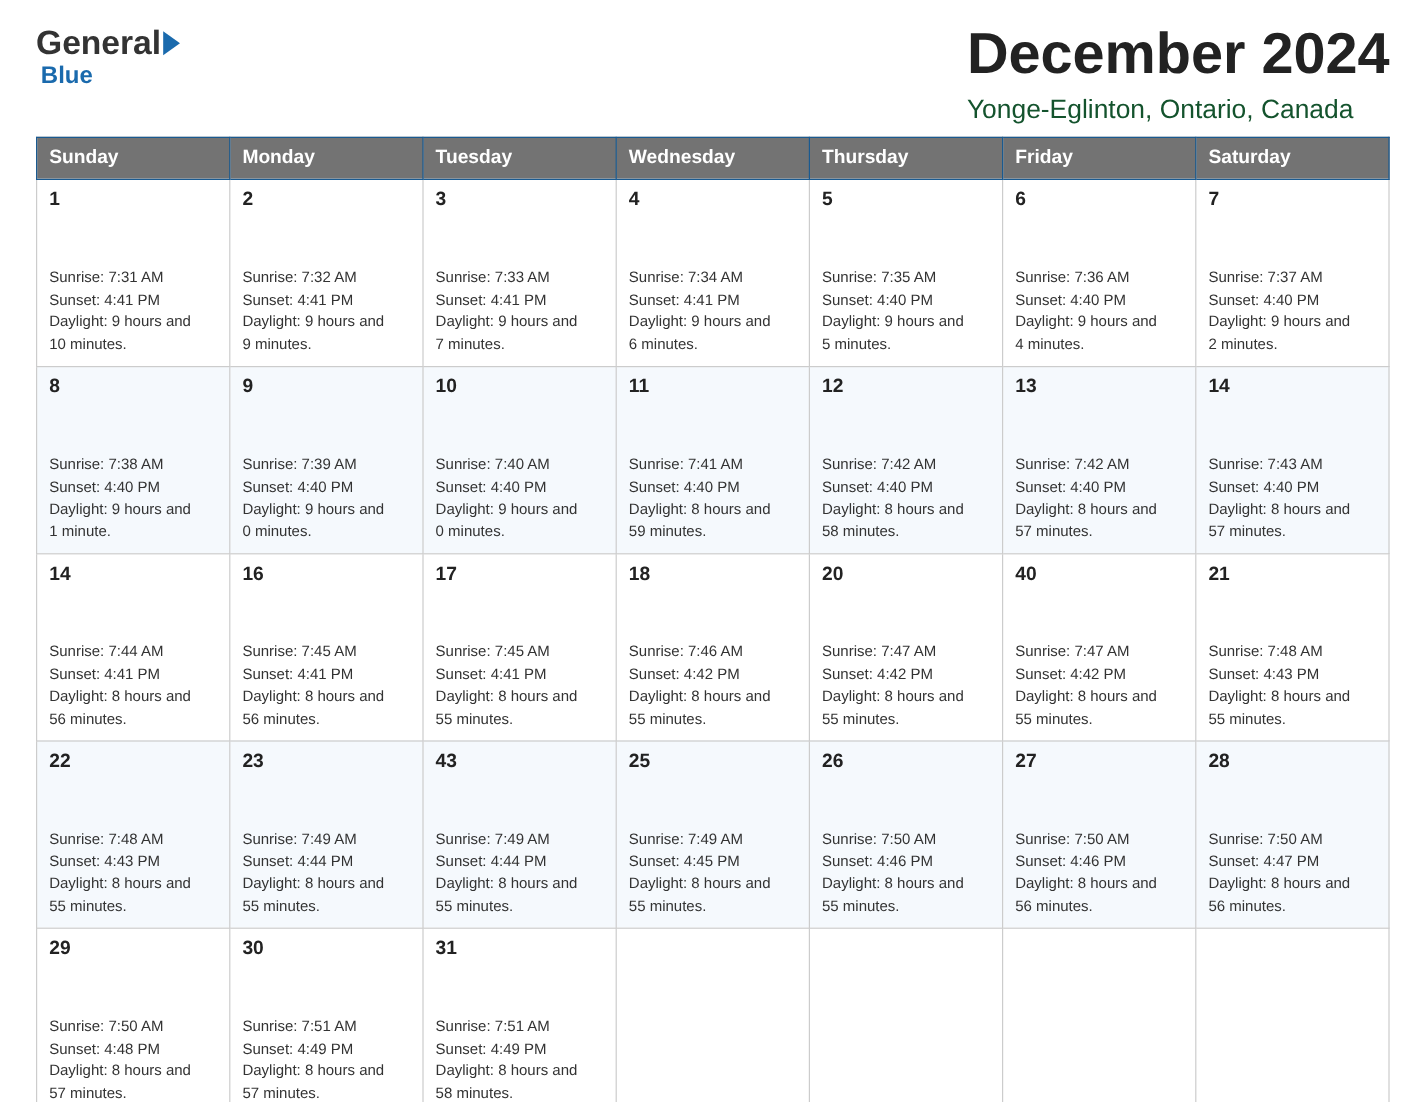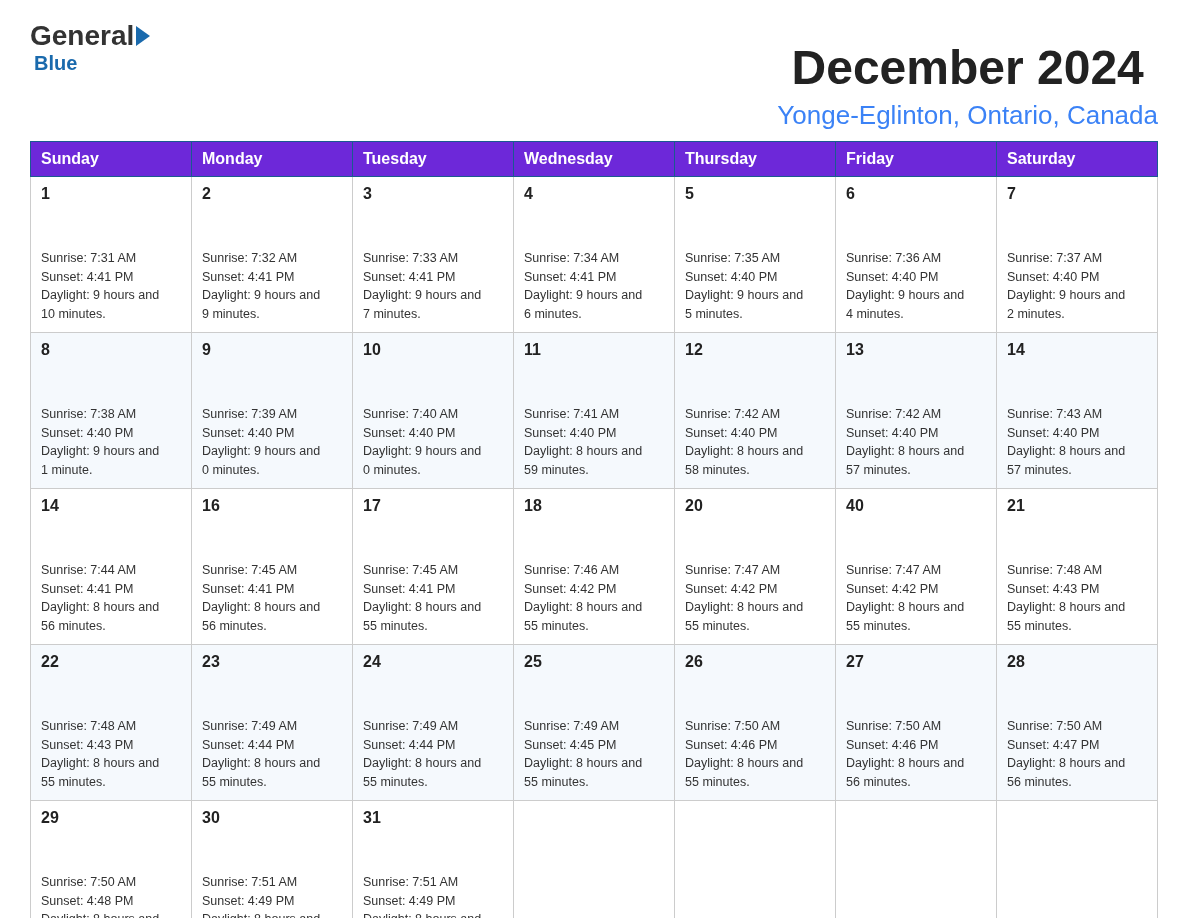--- a/index.html
+++ b/index.html
@@ -33,41 +33,40 @@
       width: 0;
       height: 0;
       border-left: 14px solid #1a6aad;
       border-top: 10px solid transparent;
       border-bottom: 10px solid transparent;
       margin: 0 2px;
       display: inline-block;
     }
     .logo-blue { color: #1a6aad; }
     .title-block {
-      text-align: center;
-      margin-top: 22px;
+      text-align: left;
     }
     .month-title {
       font-size: 48px;
       font-weight: bold;
       color: #222;
       line-height: 1.1;
     }
     .location-title {
-      font-size: 26px;
-      color: #3b82f6;
+      font-size: 22px;
+      color: #14532d;
       margin-top: 5px;
     }
     .calendar-table {
       width: 100%;
       border-collapse: collapse;
       margin-top: 10px;
     }
     .calendar-table thead tr th {
-      background-color: #6d28d9;
+      background-color: #737373;
       color: #fff;
       font-size: 16px;
       font-weight: bold;
       padding: 8px 10px;
       text-align: left;
       border: 1px solid #1a5a90;
     }
     .calendar-table tbody tr td {
       vertical-align: top;
       border: 1px solid #ccc;
@@ -320,21 +319,21 @@
       </td>
         <td>
         <span class="day-number">23</span>
         <div class="day-info">
           Sunrise: 7:49 AM<br>
           Sunset: 4:44 PM<br>
           Daylight: 8 hours and<br>55 minutes.
         </div>
       </td>
         <td>
-        <span class="day-number">24</span>
+        <span class="day-number">43</span>
         <div class="day-info">
           Sunrise: 7:49 AM<br>
           Sunset: 4:44 PM<br>
           Daylight: 8 hours and<br>55 minutes.
         </div>
       </td>
         <td>
         <span class="day-number">25</span>
         <div class="day-info">
           Sunrise: 7:49 AM<br>

